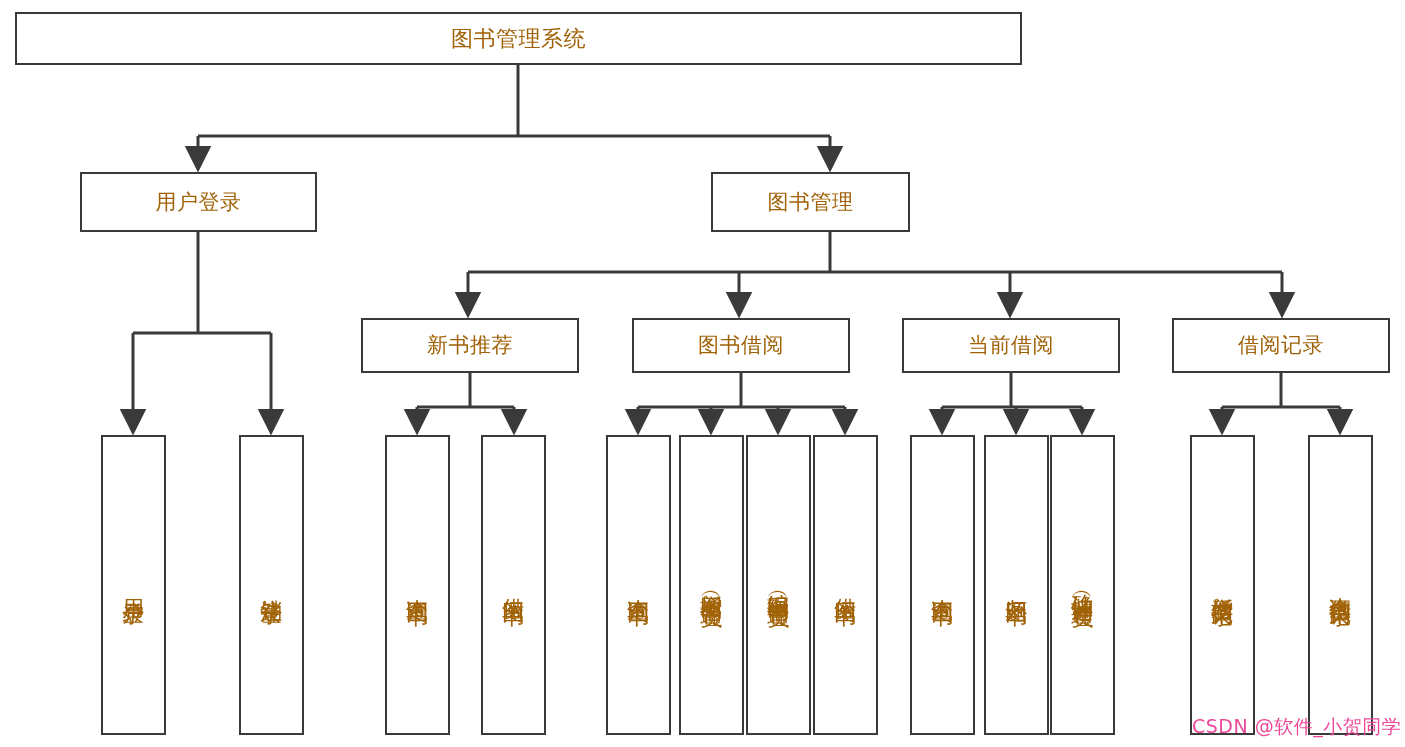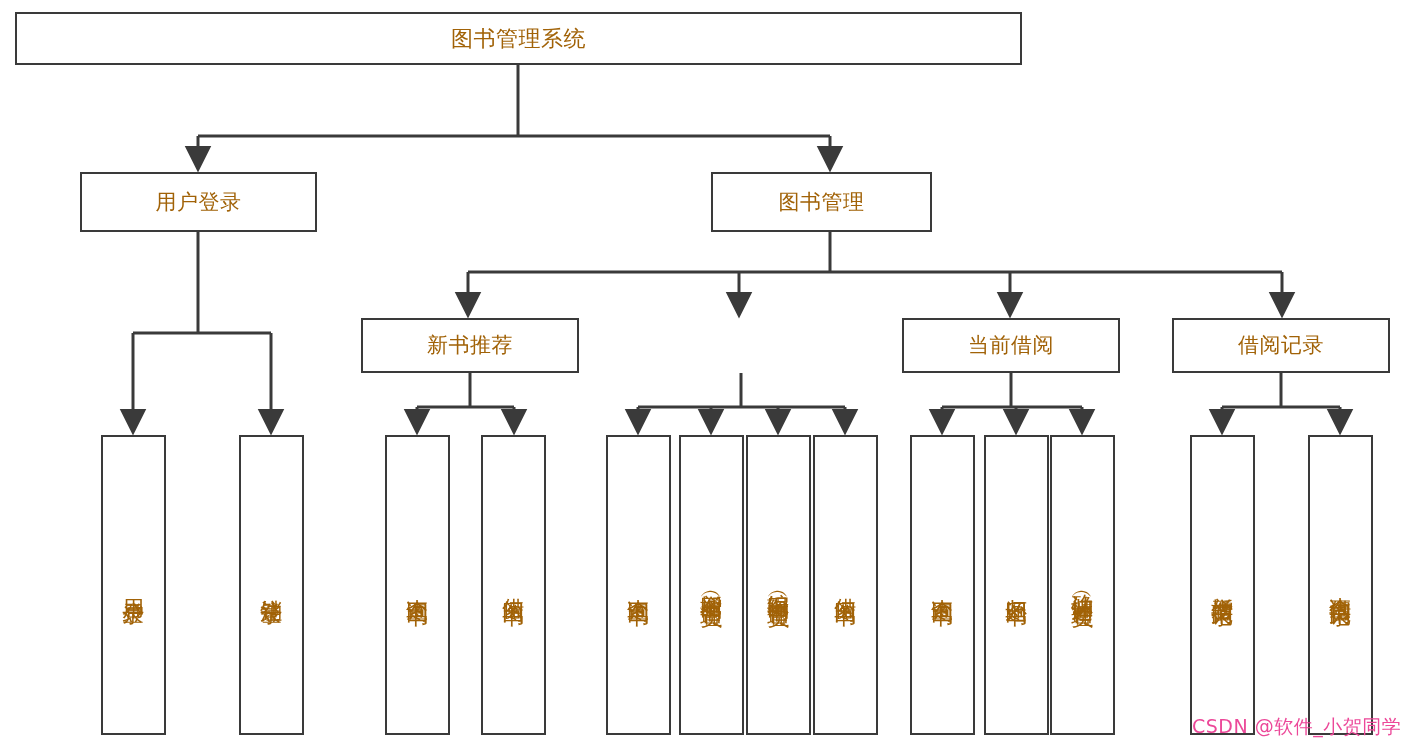--- a/index.html
+++ b/index.html
@@ -123,26 +123,29 @@
     </g>
   </svg>
 
   <div class="node horiz root" style="left:15px; top:12px; width:1007px; height:53px;">
     <span class="lbl">图书管理系统</span>
   </div>
 
   <div class="node horiz" style="left:80px; top:172px; width:237px; height:60px;">
     <span class="lbl">用户登录</span>
   </div>
-  <div class="node horiz" style="left:711px; top:172px; width:221px; height:60px;">
+  <div class="node horiz" style="left:711px; top:172px; width:199px; height:60px;">
     <span class="lbl">图书管理</span>
   </div>
 
   <div class="node horiz" style="left:361px; top:318px; width:218px; height:55px;">
     <span class="lbl">新书推荐</span>
+  </div>
+  <div class="node horiz" style="left:632px; top:318px; width:218px; height:55px;">
+    <span class="lbl">图书借阅</span>
   </div>
   <div class="node horiz" style="left:902px; top:318px; width:218px; height:55px;">
     <span class="lbl">当前借阅</span>
   </div>
   <div class="node horiz" style="left:1172px; top:318px; width:218px; height:55px;">
     <span class="lbl">借阅记录</span>
   </div>
 
   <div class="node vert" style="left:101px; top:435px; width:65px; height:300px;">
     <span class="lbl">用户登录</span>

